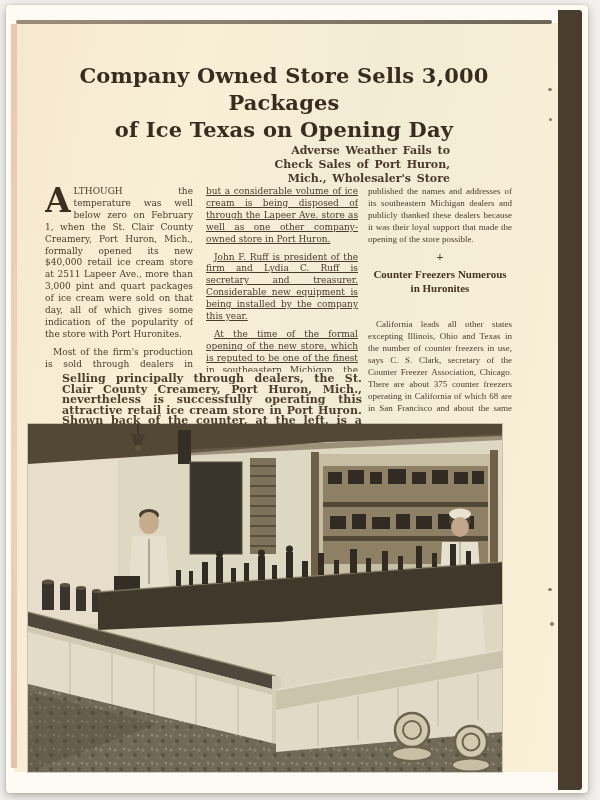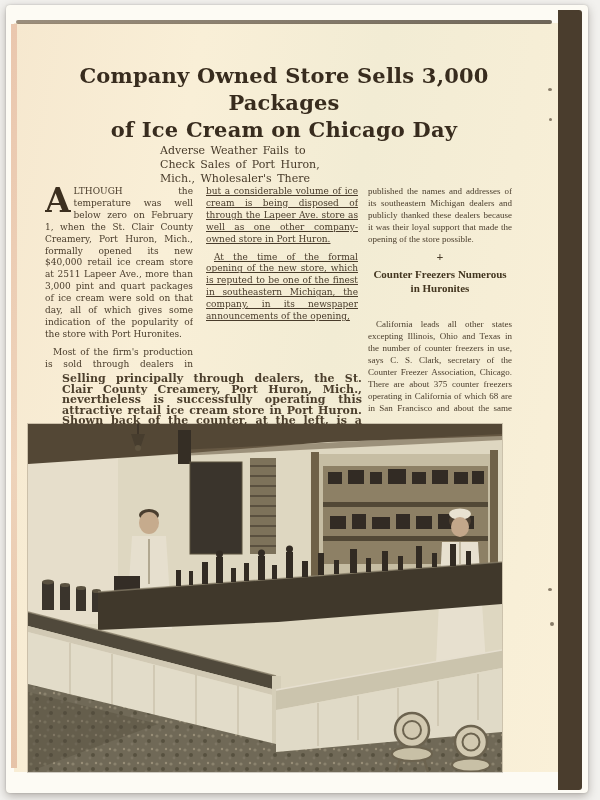--- a/index.html
+++ b/index.html
@@ -35,21 +35,21 @@
   }
   .speck{position:absolute;background:#6b5f4c;border-radius:50%;opacity:.8;}
 
   .headline{
     position:absolute;left:34px;top:62px;width:500px;margin:0;
     text-align:center;font-weight:bold;color:#382c1e;
     font-size:21px;line-height:27px;letter-spacing:.2px;
   }
   .subhead{
     position:absolute;left:160px;top:144px;width:290px;
-    text-align:left;font-weight:normal;color:#473a29;
+    text-align:right;font-weight:bold;color:#473a29;
     font-size:11px;line-height:14px;word-spacing:2px;
   }
   .col{
     position:absolute;top:186px;overflow:hidden;
     font-size:9px;line-height:11.9px;text-align:justify;color:#493c2b;
   }
   .col p{margin:0 0 6px 0;}
   .col p.indent{text-indent:8px;}
   #col1{left:45px;width:148px;height:186px;}
   #col2{left:206px;width:152px;height:186px;text-decoration:underline;}
@@ -86,36 +86,37 @@
   <div class="page-left-edge"></div>
   <div class="gutter"></div>
 
   <div class="speck" style="left:548px;top:88px;width:4px;height:3px;"></div>
   <div class="speck" style="left:549px;top:118px;width:3px;height:3px;"></div>
   <div class="speck" style="left:548px;top:588px;width:4px;height:3px;"></div>
   <div class="speck" style="left:550px;top:622px;width:4px;height:4px;"></div>
 
   <h1 class="headline">
     <span>Company Owned Store Sells 3,000 Packages</span><br>
-    <span>of Ice Cream on Chicago Day</span>
+    <span>of Ice Texas on Opening Day</span>
   </h1>
 
   <div class="subhead">
     <div>Adverse Weather Fails to</div>
     <div>Check Sales of Port Huron,</div>
-    <div>Mich., Wholesaler's There</div>
+    <div>Mich., Wholesaler's Store</div>
   </div>
 
   <div class="col" id="col1">
     <p><span class="dropcap">A</span><span>LTHOUGH the temperature was well below zero on February 1, when the St. Clair County Creamery, Port Huron, Mich., formally opened its new $40,000 retail ice cream store at 2511 Lapeer Ave., more than 3,000 pint and quart packages of ice cream were sold on that day, all of which gives some indication of the popularity of the store with Port Huronites.</span></p>
     <p class="indent">Most of the firm's production is sold through dealers in Detroit and other eastern Michigan dealers, as well as some dealers in Port Huron,</p>
   </div>
 
   <div class="col" id="col2">
     <p>but a considerable volume of ice cream is being disposed of through the Lapeer Ave. store as well as one other company-owned store in Port Huron.</p>
+    <p class="indent">John F. Ruff is president of the firm and Lydia C. Ruff is secretary and treasurer. Considerable new equipment is being installed by the company this year.</p>
     <p class="indent">At the time of the formal opening of the new store, which is reputed to be one of the finest in southeastern Michigan, the company, in its newspaper announcements of the opening,</p>
   </div>
 
   <div class="col" id="col3">
     <p>published the names and addresses of its southeastern Michigan dealers and publicly thanked these dealers because it was their loyal support that made the opening of the store possible.</p>
     <div class="ornament">+</div>
     <div class="section-title">
       <span>Counter Freezers Numerous</span><br>
       <span>in Huronites</span>
     </div>

